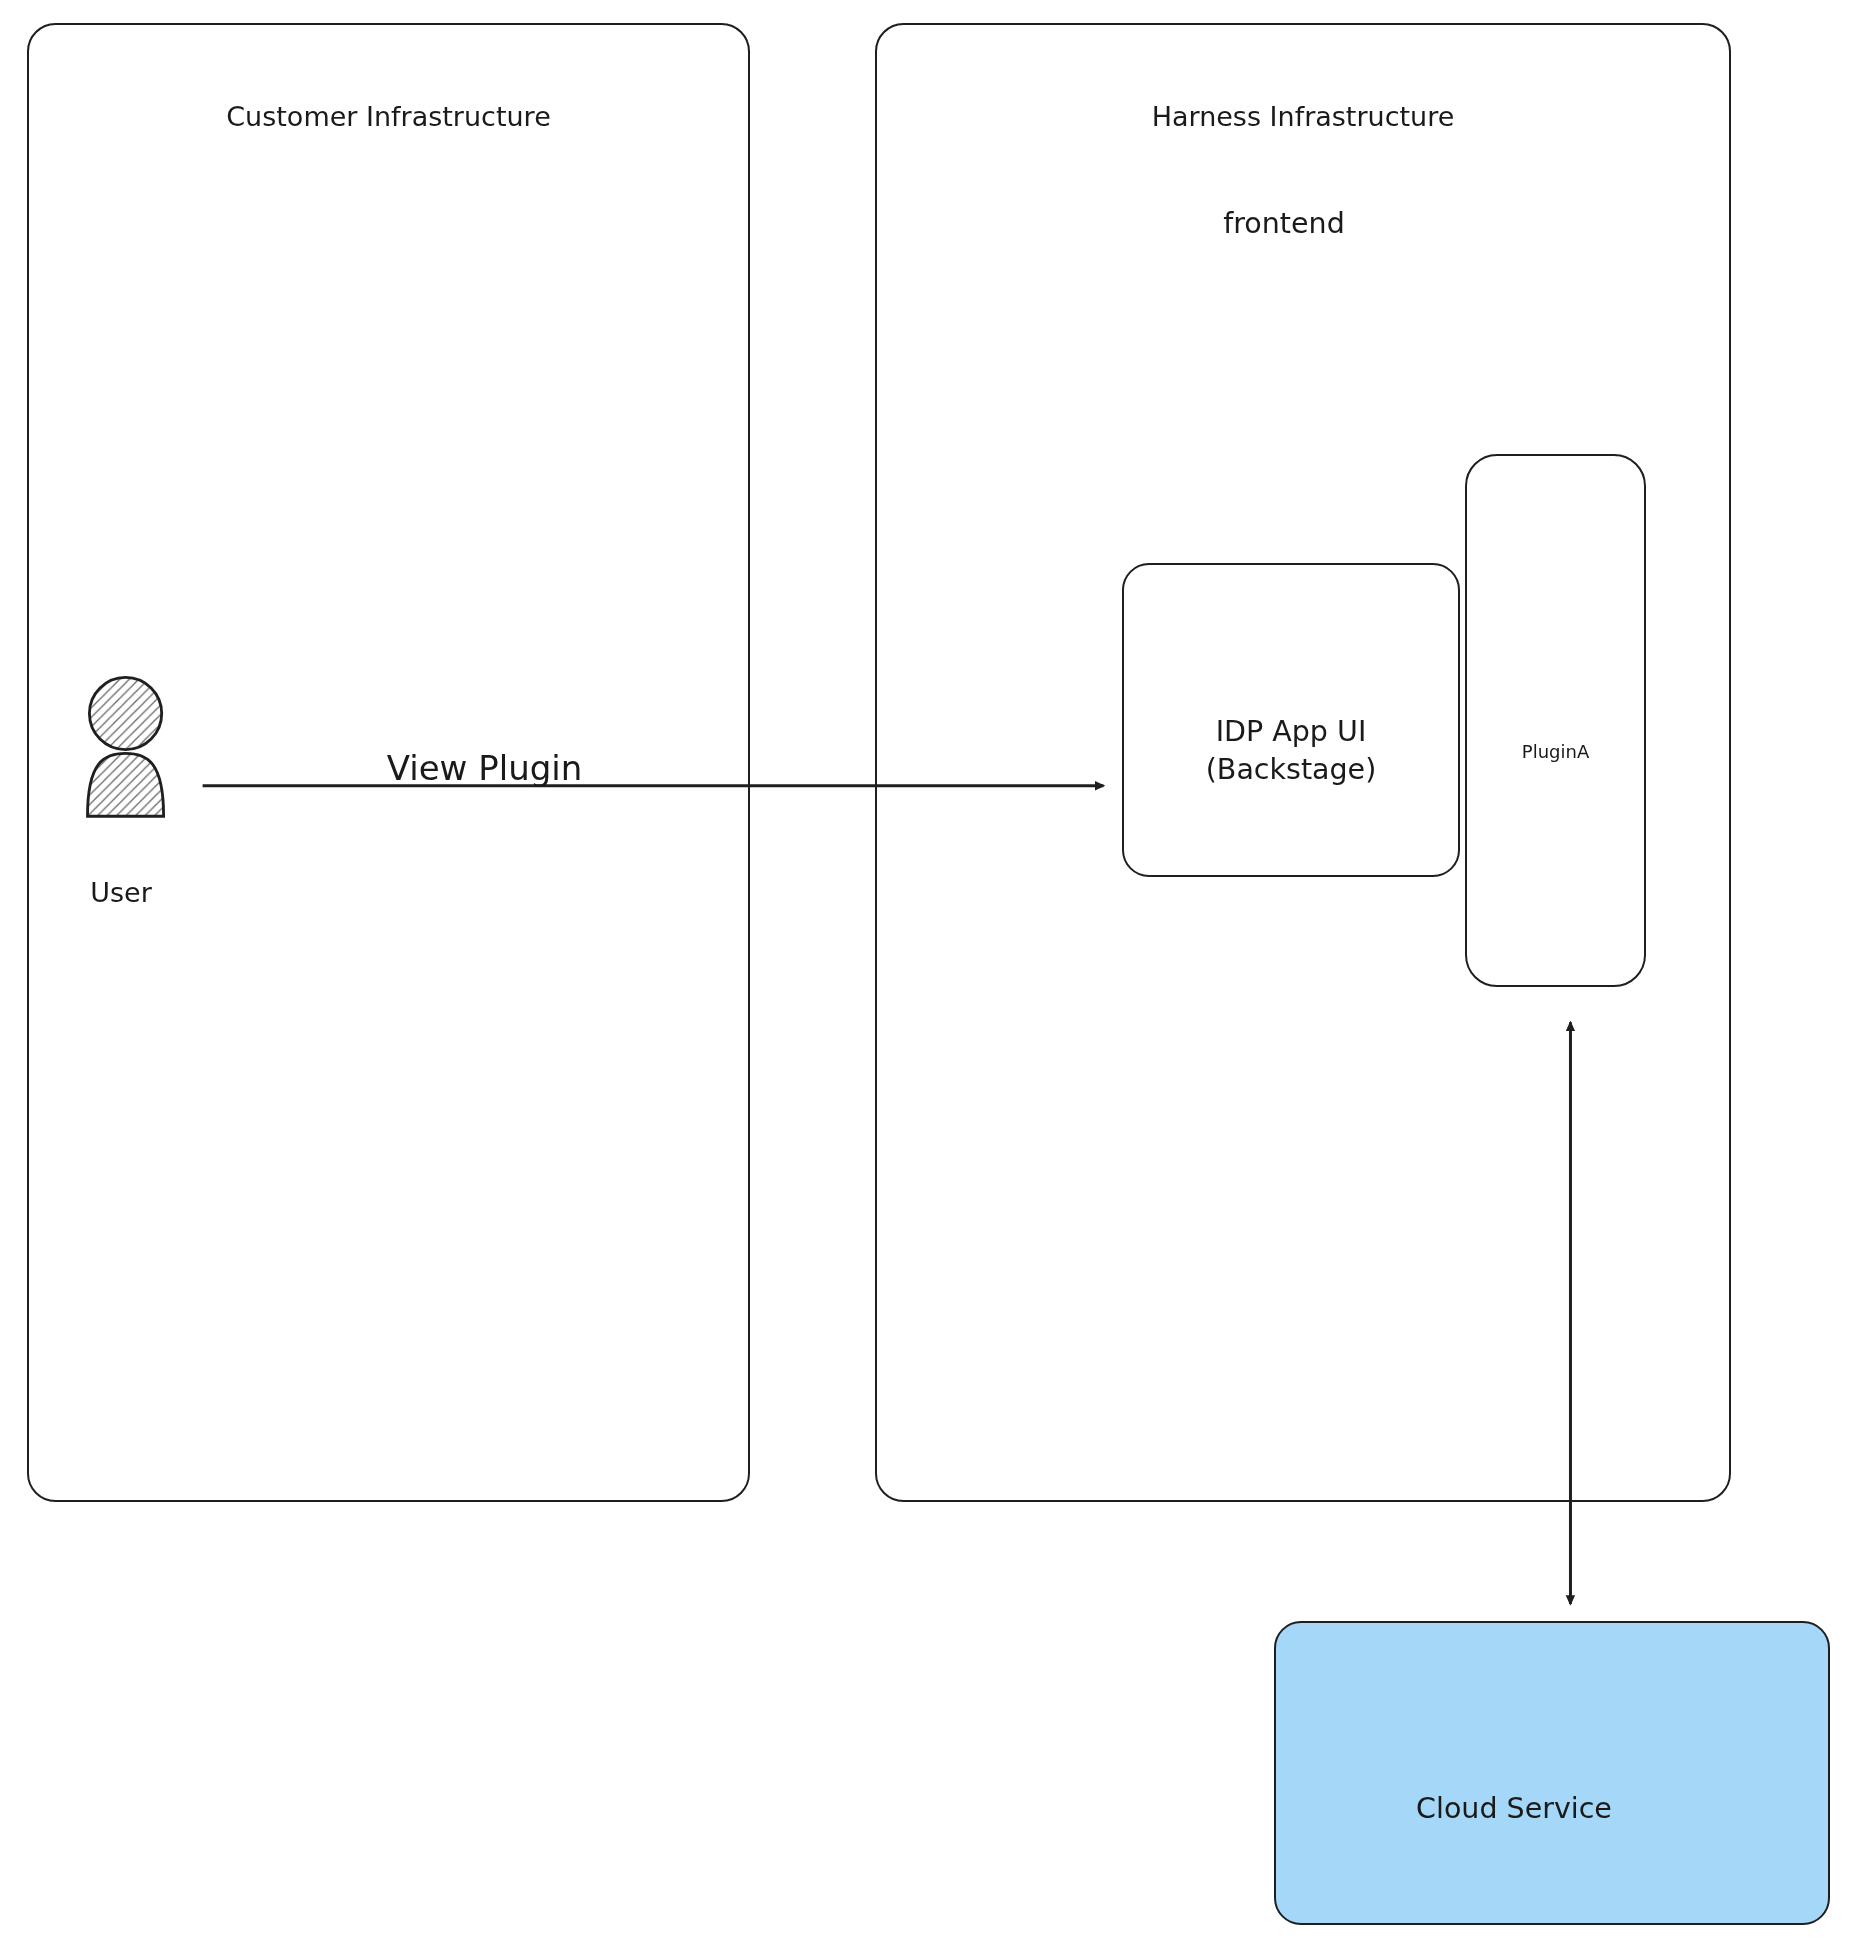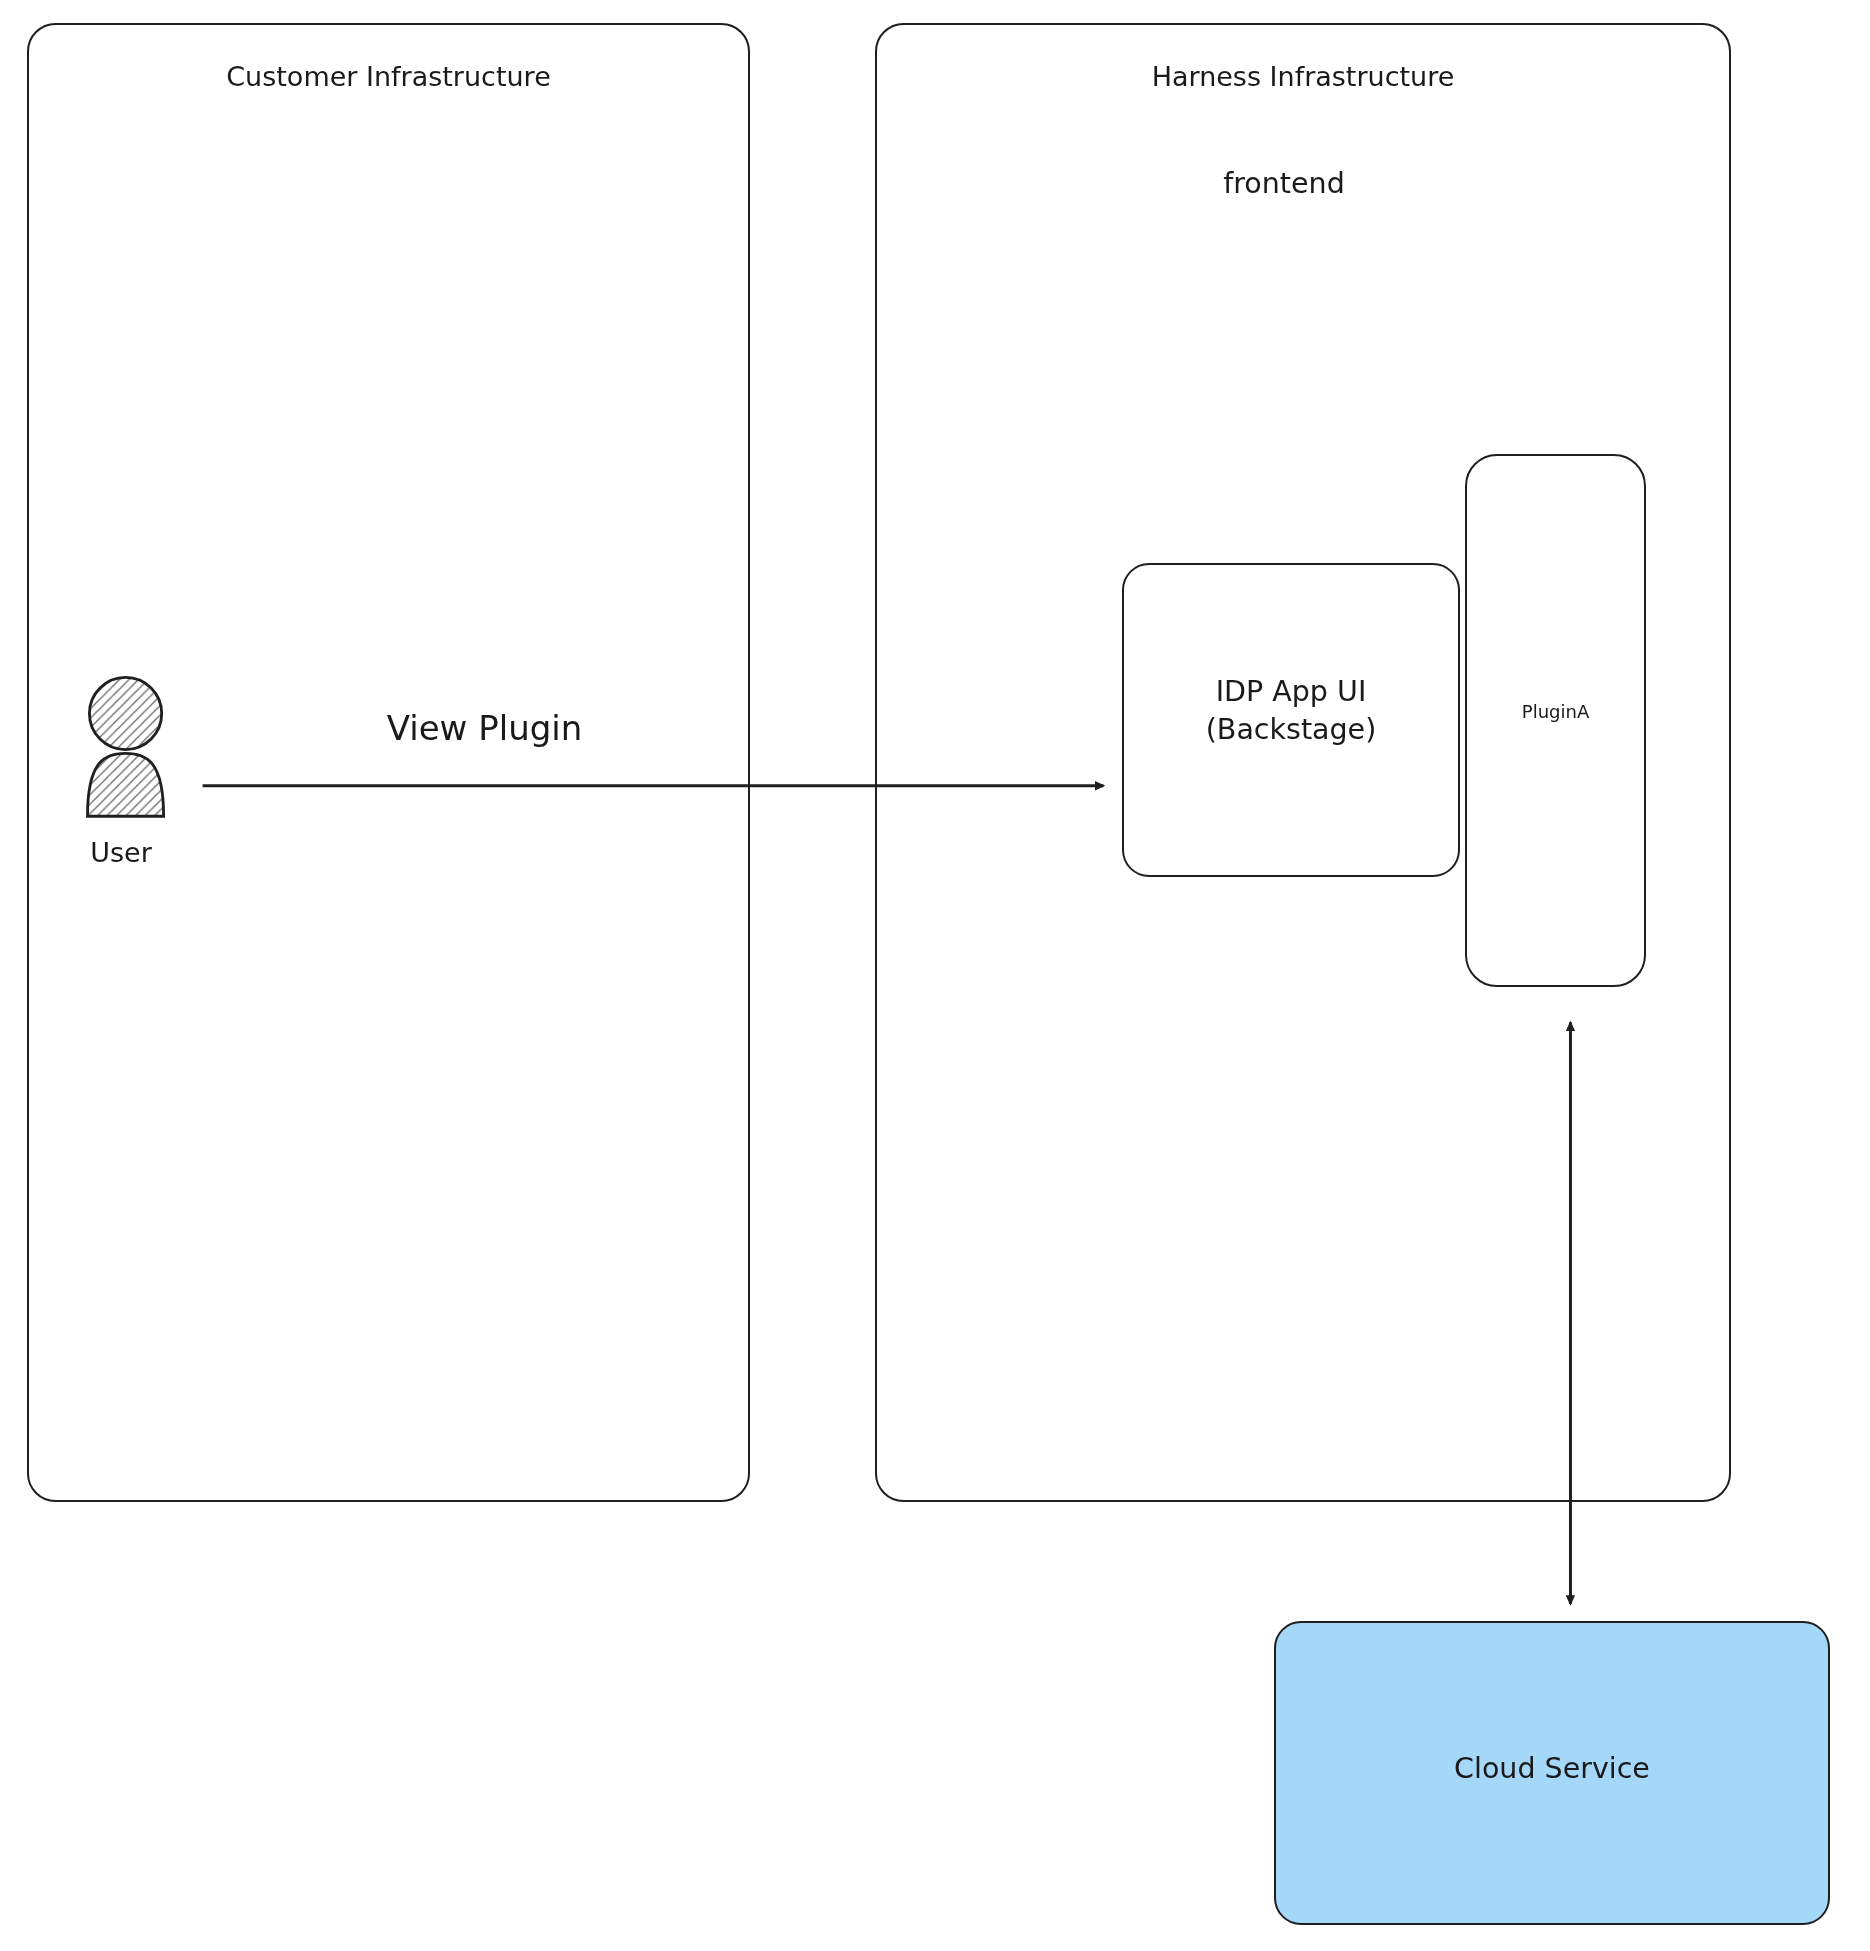--- a/index.html
+++ b/index.html
@@ -23,20 +23,21 @@
     border: 2.9px solid #1f1f22;
     background: #ffffff;
   }
   .label {
     position: absolute;
     color: #1a1a1a;
     font-family: "DejaVu Sans", sans-serif;
     text-align: center;
     white-space: pre-line;
     line-height: 1.35;
+    margin-top: 40px;
   }
   #customer-infra {
     left: 27px;
     top: 23px;
     width: 723px;
     height: 1479px;
     border-radius: 28.5px;
   }
   #harness-infra {
     left: 875px;
@@ -93,21 +94,21 @@
     width: 338px;
     font-size: 28.5px;
   }
   .label-plugin-a {
     left: 1465px;
     top: 700px;
     width: 181px;
     font-size: 18px;
   }
   .label-cloud {
-    left: 1274px;
+    left: 1236px;
     top: 1750px;
     width: 556px;
     font-size: 28.5px;
   }
   .label-view-plugin {
     left: 285px;
     top: 706px;
     width: 399px;
     font-size: 34px;
   }

